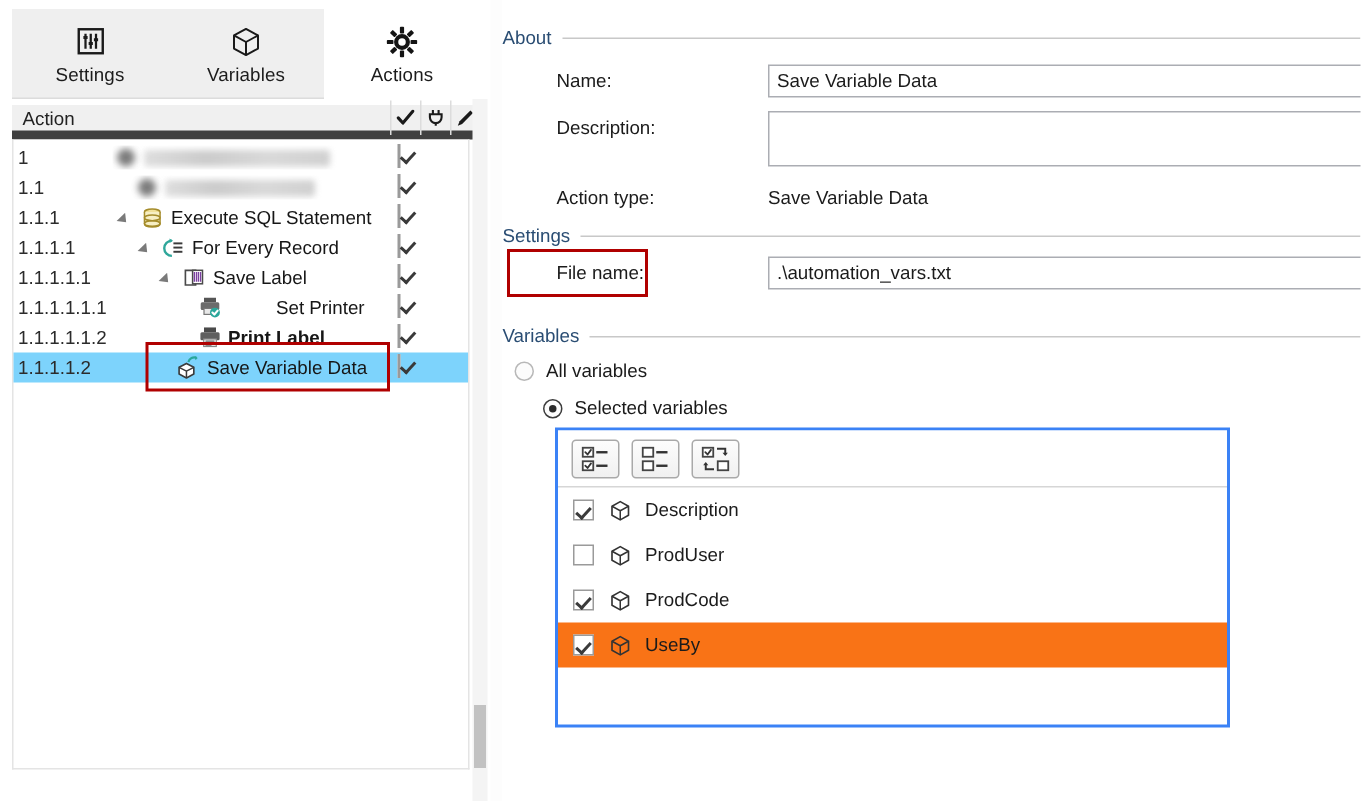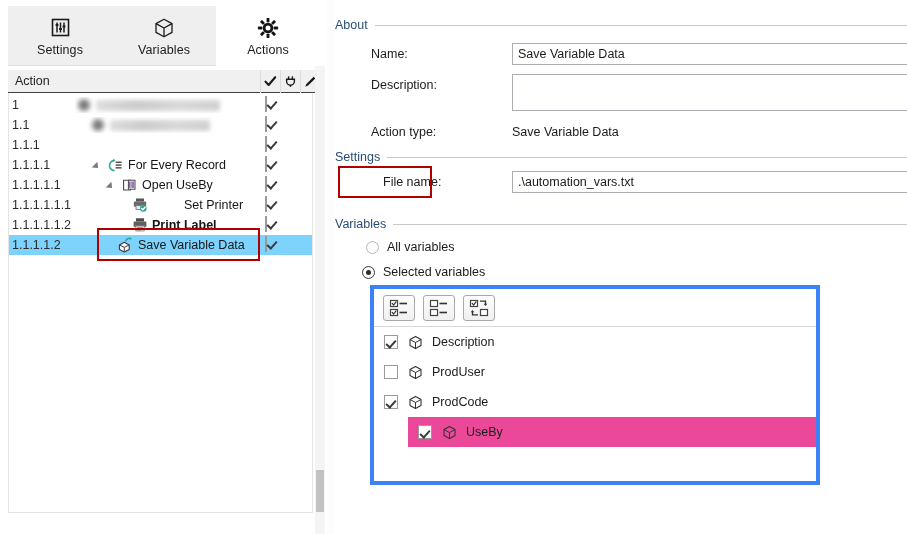--- a/index.html
+++ b/index.html
@@ -34,21 +34,21 @@
     background: transparent;
   }
   .tab.active { background: #ffffff; }
   .tab-icon { height: 24px; display: flex; align-items: center; justify-content: center; }
   .tab-label { font-size: 12.5px; color: #1b1b1b; letter-spacing: .1px; }
 
   
   #list-header {
     position: absolute; left: 8px; top: 70px; width: 312px; height: 23px;
     background: #f0f0f0;
-    border-bottom: 1px solid #404040;
+    border-bottom: 6px solid #404040;
     display: flex; align-items: center;
   }
   #list-header .hdr-title {
     flex: 1 1 auto; padding-left: 7px; font-size: 12.5px; color: #222;
   }
   #list-header .hdr-col {
     width: 20px; height: 23px; display: flex; align-items: center; justify-content: center;
     border-left: 1px solid #dcdcdc;
   }
 
@@ -143,36 +143,36 @@
   }
   .radio.checked { border-color: #3c3c3c; }
   .radio.checked::after {
     content:""; position:absolute; left:3px; top:3px; width:5px; height:5px;
     border-radius:50%; background:#2a2a2a;
   }
 
   
   #varbox {
     position: absolute; left: 35px; top: 285px; width: 450px; height: 200px;
-    border: 4px solid #3b82f6; background: #fff;
+    border: 2px solid #3b82f6; background: #fff;
   }
   #var-toolbar {
     height: 38px; border-bottom: 1px solid #d6d6d6; background: #fff;
     display: flex; align-items: center; gap: 8px; padding-left: 9px;
   }
   .tbtn {
     width: 32px; height: 26px; border: 1px solid #a9a9a9; border-radius: 3px;
     background: linear-gradient(#fdfdfd,#f0f0f0);
     display: flex; align-items: center; justify-content: center;
   }
   .vrow {
     height: 30px; display: flex; align-items: center; gap: 9px; padding-left: 10px;
     font-size: 12.5px; color: #1b1b1b;
   }
-  .vrow.selected { background: #ec4899; margin-left: 34px; }
+  .vrow.selected { background: #f97316; }
   .vicon { width: 16px; height: 16px; flex: 0 0 16px; display:flex; align-items:center; justify-content:center; }
 </style>
 </head>
 <body>
 
 <div id="app">
 
   <div id="left-panel">
 
     <div id="tabstrip">
@@ -265,20 +265,32 @@
           <span class="ticon">
               <span class="redacted dot"></span>
             </span>
           <span class="redacted" style="width:100px;"></span>
         </span>
         <span class="chkcell"><span class="wincheck checked"></span></span>
       </div>
 
       <div class="trow">
         <span class="tnum">1.1.1</span>
+        <span class="tbody" style="padding-left:4px;">
+          <span class="expander"></span>
+          <span class="ticon">
+            <svg width="15" height="15" viewBox="0 0 15 15">
+              <ellipse cx="7.5" cy="3.3" rx="5.2" ry="1.9" fill="#f2e29a" stroke="#a58c2b" stroke-width="1"></ellipse>
+              <path d="M2.3 3.3 V11.4 A5.2 1.9 0 0 0 12.7 11.4 V3.3" fill="#f7efc4" stroke="#a58c2b" stroke-width="1"></path>
+              <ellipse cx="7.5" cy="7.2" rx="5.2" ry="1.9" fill="none" stroke="#a58c2b" stroke-width="1"></ellipse>
+              <ellipse cx="7.5" cy="11" rx="5.2" ry="1.9" fill="none" stroke="#a58c2b" stroke-width="1"></ellipse>
+            </svg>
+          </span>
+          <span class="tlabel">Execute SQL Statement</span>
+        </span>
         <span class="chkcell"><span class="wincheck checked"></span></span>
       </div>
 
       <div class="trow">
         <span class="tnum">1.1.1.1</span>
         <span class="tbody" style="padding-left:18px;">
           <span class="expander"></span>
           <span class="ticon">
             <svg width="15" height="15" viewBox="0 0 15 15">
               <path d="M6.6 2.4 A5 5 0 1 0 6.6 12.6" fill="none" stroke="#2fa79b" stroke-width="1.6"></path>
@@ -304,21 +316,21 @@
               <path d="M1.6 2.2 H8.4 V12 H1.6 Z" fill="#fff" stroke="#4a4a4a" stroke-width="1.1"></path>
               <rect x="6.4" y="2.2" width="6.6" height="9" fill="#fff" stroke="#4a4a4a" stroke-width="1"></rect>
               <g stroke="#7b3fa0" stroke-width="0.9">
                 <line x1="7.6" y1="3.4" x2="7.6" y2="9.9"></line>
                 <line x1="9" y1="3.4" x2="9" y2="9.9"></line>
                 <line x1="10.3" y1="3.4" x2="10.3" y2="9.9"></line>
                 <line x1="11.7" y1="3.4" x2="11.7" y2="9.9"></line>
               </g>
             </svg>
           </span>
-          <span class="tlabel">Open UseBy</span>
+          <span class="tlabel">Save Label</span>
         </span>
         <span class="chkcell"><span class="wincheck checked"></span></span>
       </div>
 
       <div class="trow">
         <span class="tnum">1.1.1.1.1.1</span>
         <span class="tbody" style="padding-left:56px;gap:36px;">
           <span class="ticon">
             <svg width="16" height="16" viewBox="0 0 16 16">
               <rect x="4" y="1.5" width="8" height="3" fill="#555"></rect>
@@ -393,31 +405,31 @@
     <div class="textbox" style="left:177px; top:74px; width:410px; height:37px; align-items:flex-start; padding-top:3px;"></div>
 
     <div class="fld-label" style="left:16px; top:125px;">Action type:</div>
     <div class="fld-value" style="left:177px; top:125px;">Save Variable Data</div>
 
     <div class="group-head" style="left:0; top:150px;">
       <span>Settings</span>
       <span class="gline"></span>
     </div>
 
-    <div class="fld-label" style="left:28px; top:175px;">File name:</div>
+    <div class="fld-label" style="left:16px; top:175px;">File name:</div>
     <div class="textbox" style="left:177px; top:171px; width:410px; height:22px;">.\automation_vars.txt</div>
 
     <div class="redbox" style="left:3px; top:166px; width:94px; height:32px;"></div>
 
     <div class="group-head" style="left:0; top:217px;">
       <span>Variables</span>
       <span class="gline"></span>
     </div>
 
-    <div class="radio-row" style="left:31px; top:240px;">
+    <div class="radio-row" style="left:8px; top:240px;">
       <span class="radio"></span>
       <span>All variables</span>
     </div>
 
     <div class="radio-row" style="left:27px; top:265px;">
       <span class="radio checked"></span>
       <span>Selected variables</span>
     </div>
 
     <div id="varbox">

